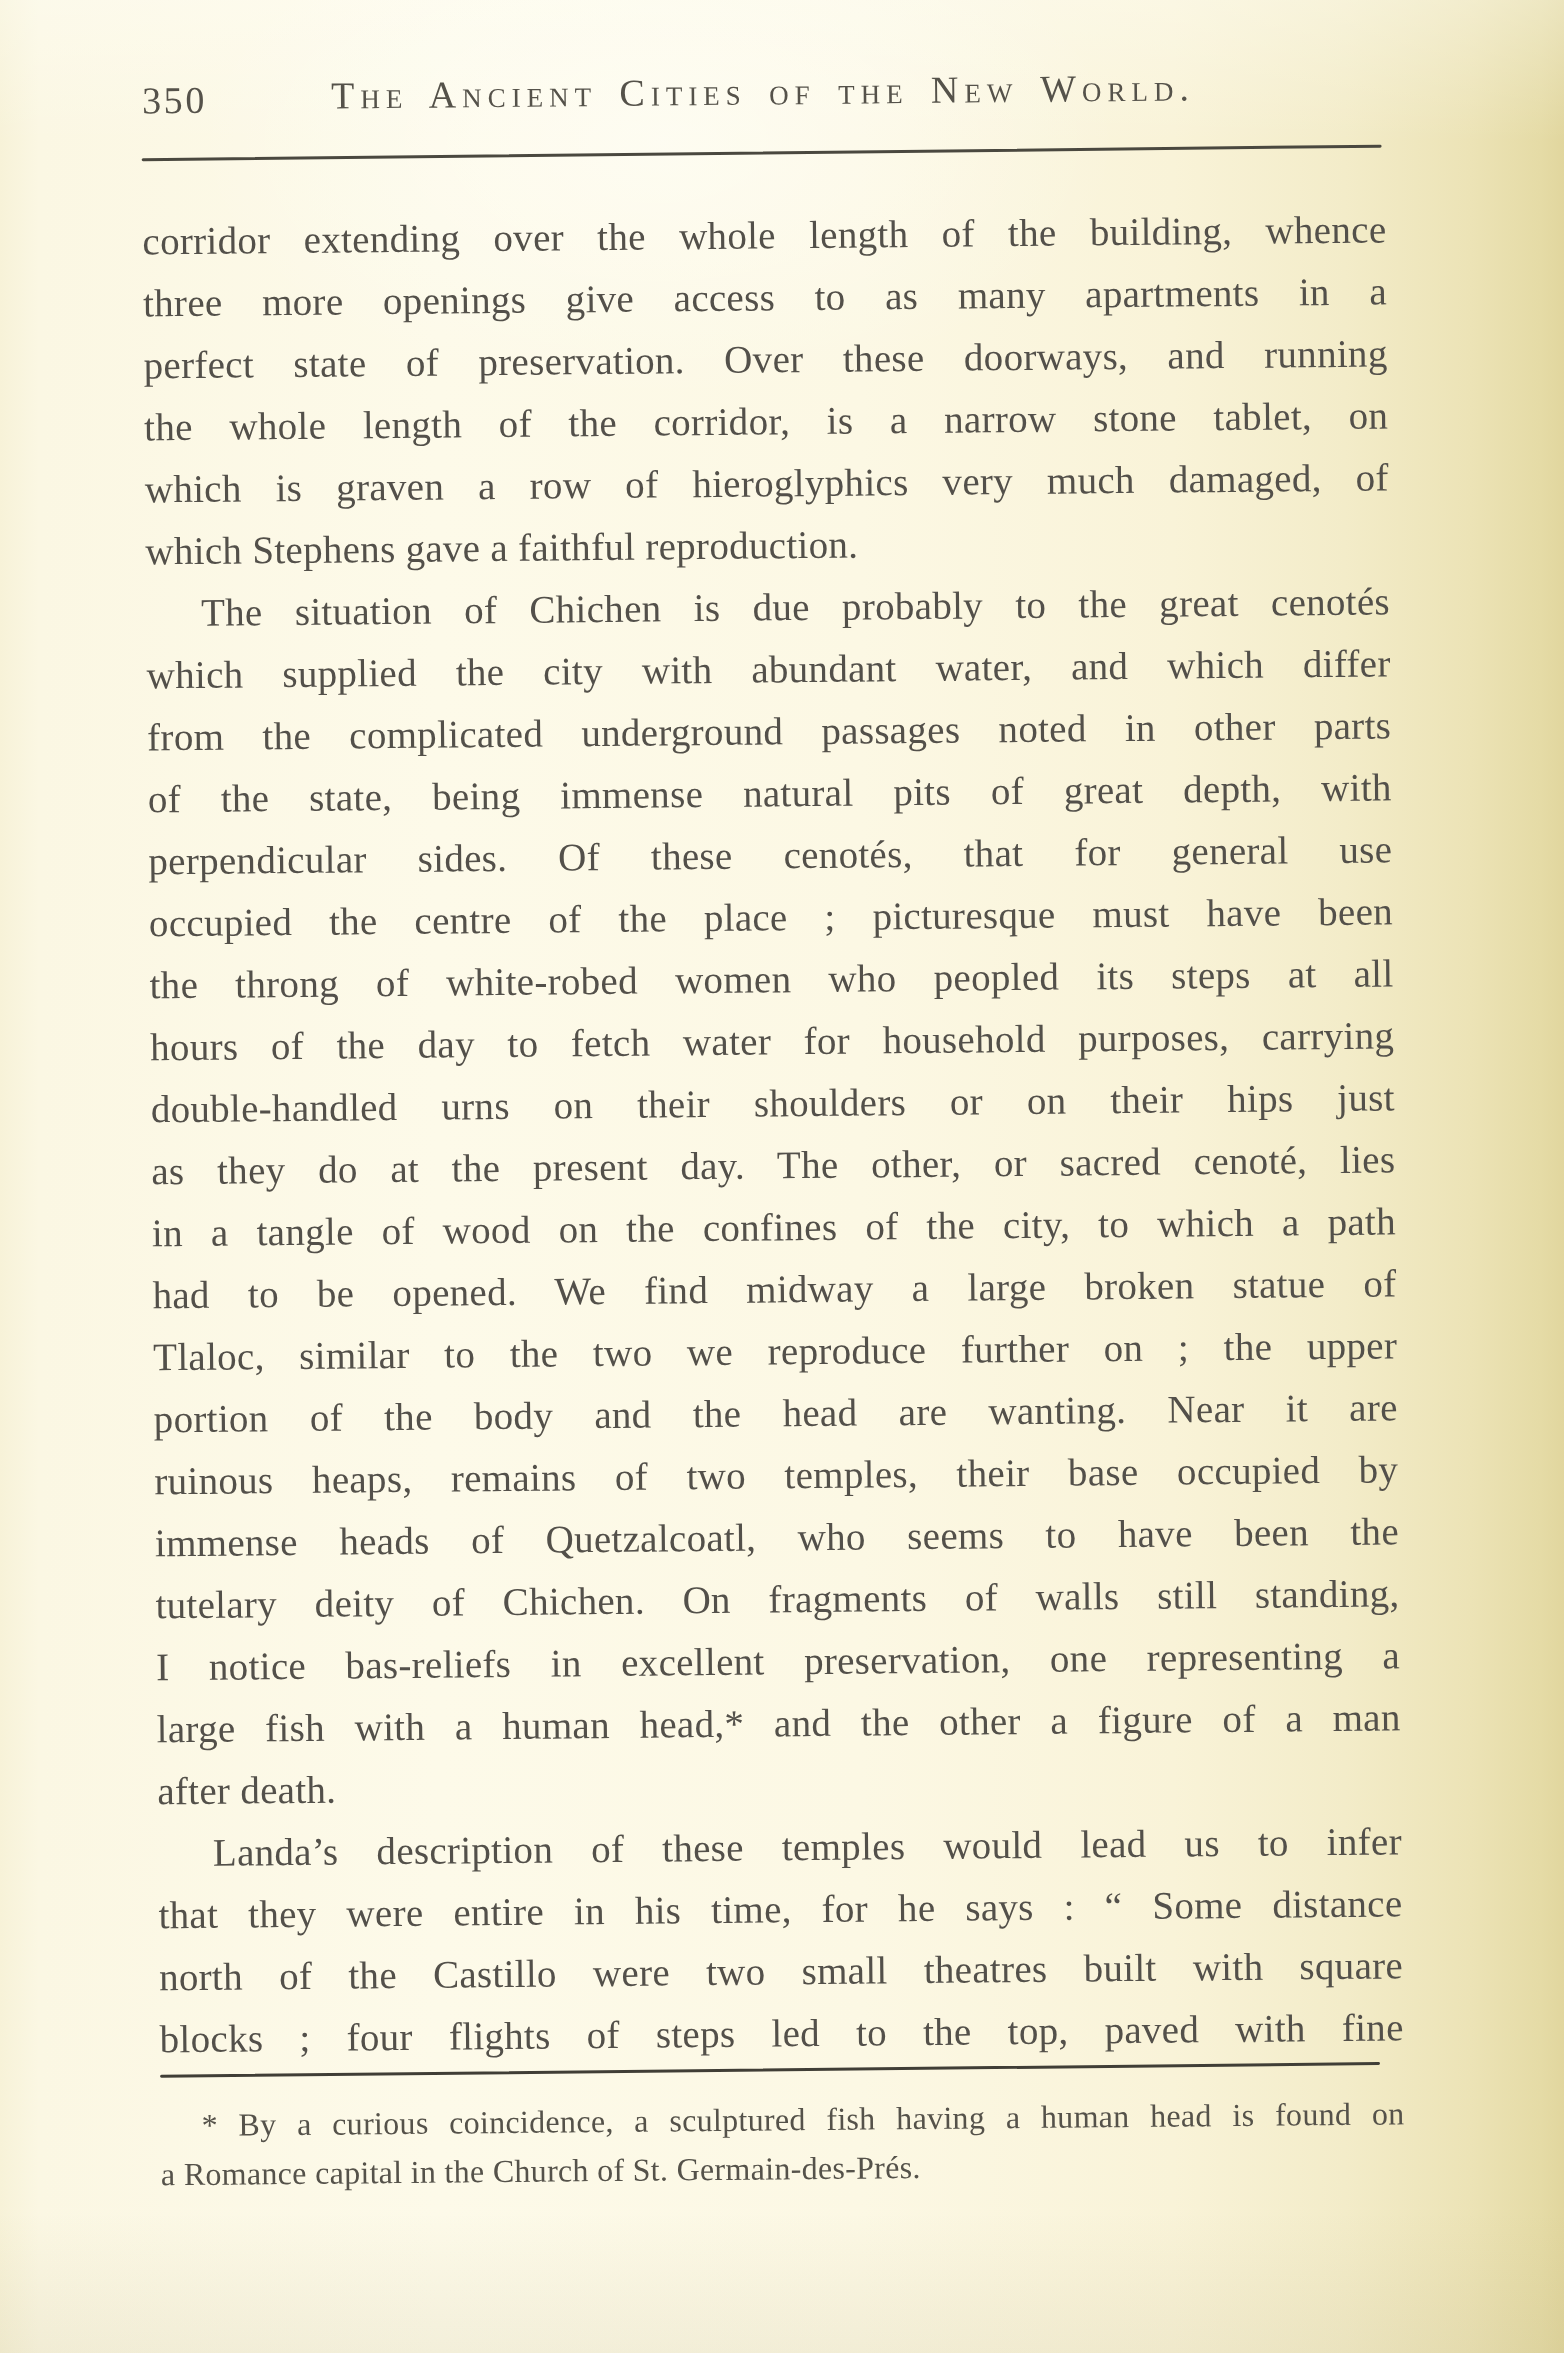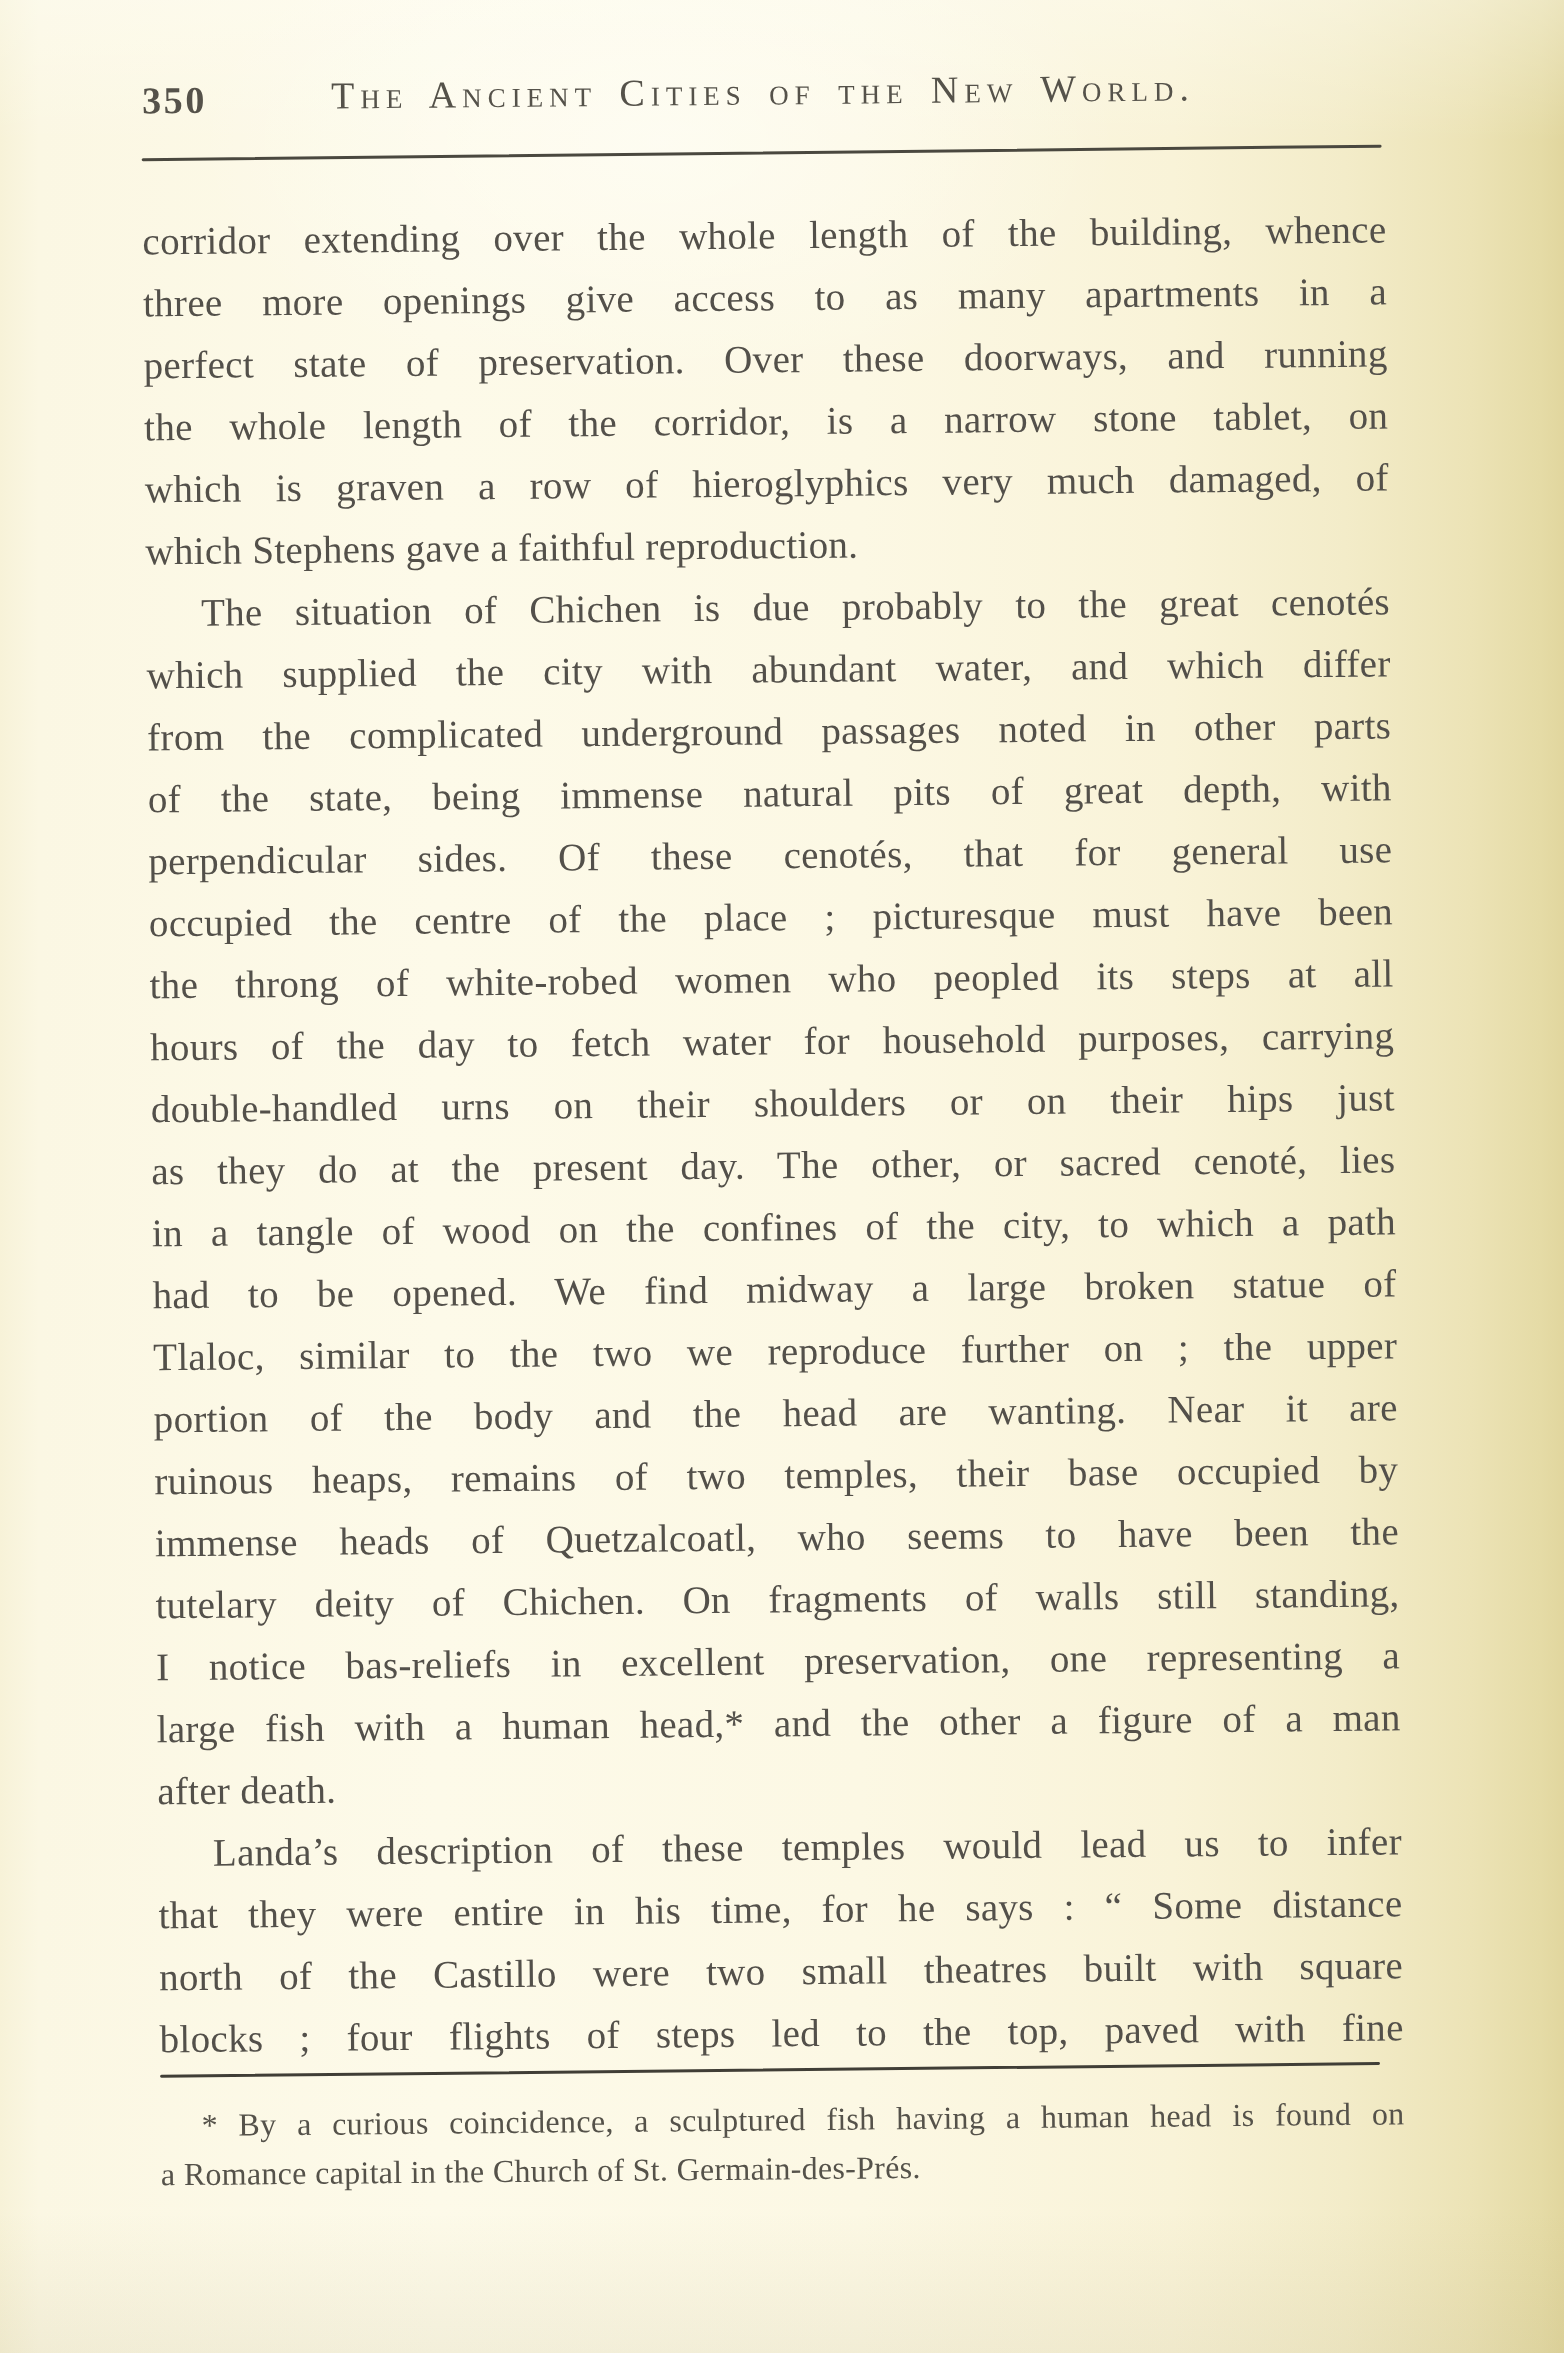--- a/index.html
+++ b/index.html
@@ -40,21 +40,20 @@
     transform-origin: 52% 48%;
     color: #524f46;
   }
   .page-number {
     position: absolute;
     left: 152px;
     top: 72px;
     font-size: 38px;
     letter-spacing: 2.6px;
     color: #55524a;
-    font-weight: bold;
   }
   .header-title {
     position: absolute;
     left: 151px;
     top: 69px;
     width: 1244px;
     text-align: center;
     font-variant: small-caps;
     font-size: 38px;
     letter-spacing: 6px;

